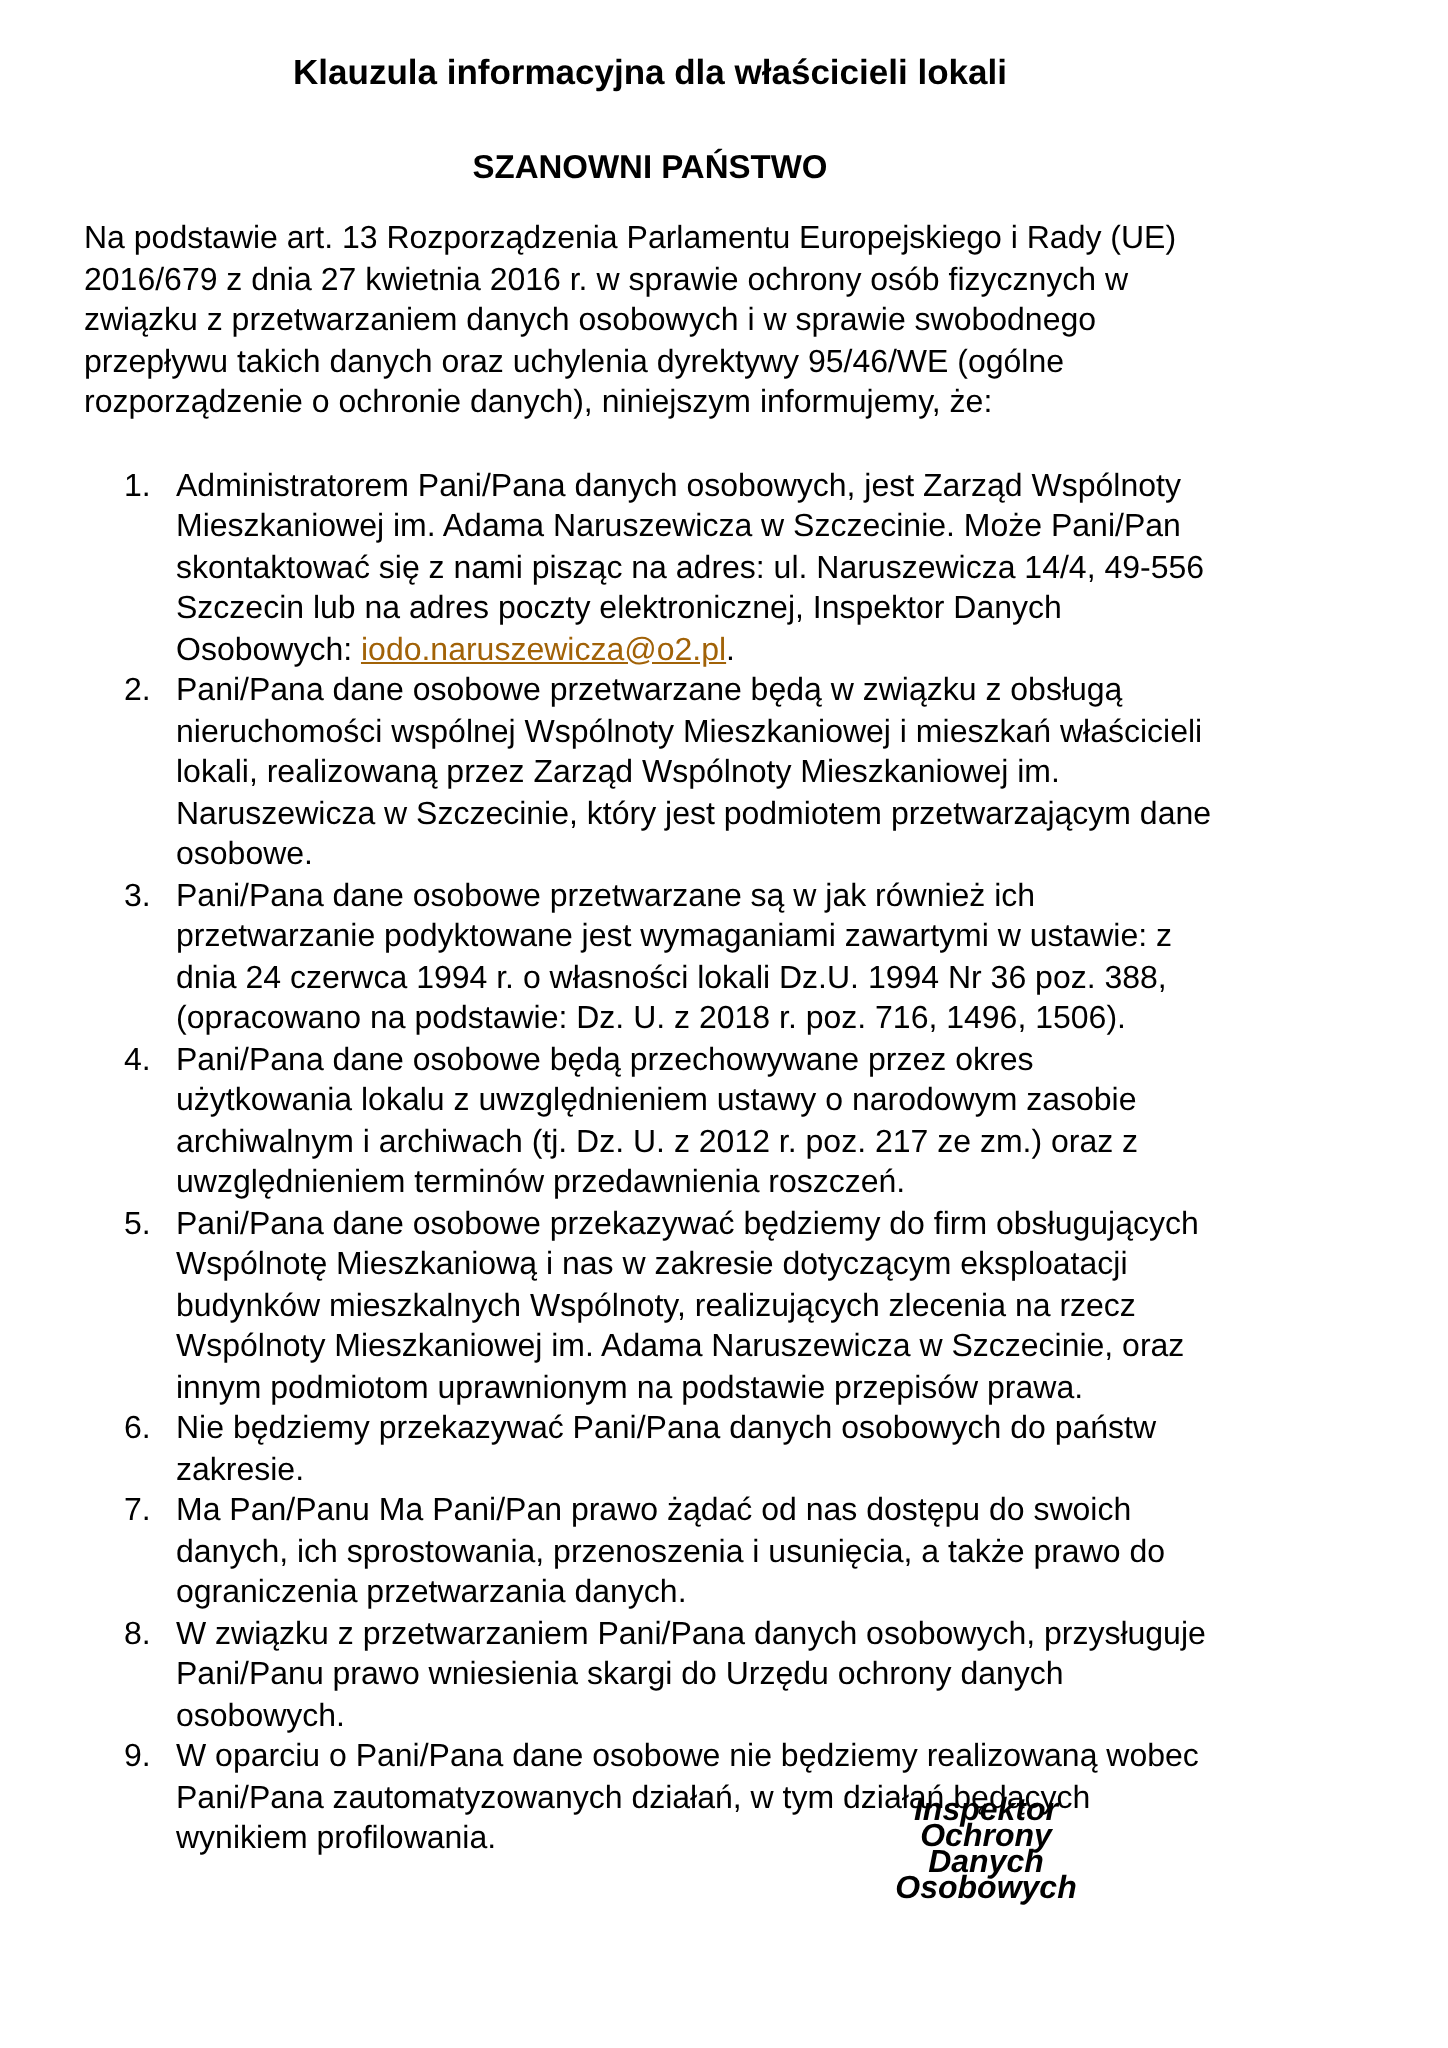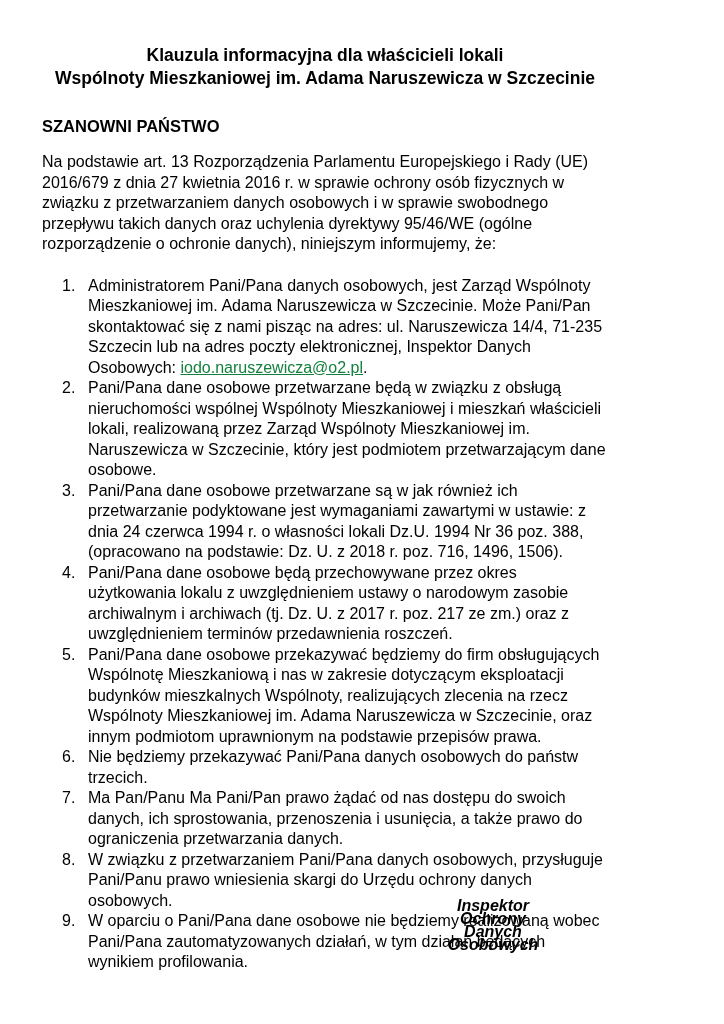--- a/index.html
+++ b/index.html
@@ -13,30 +13,31 @@
     position: relative;
     font-family: "Liberation Sans", sans-serif;
     color: #000000;
     overflow: hidden;
   }
   .page {
     position: relative;
     width: 652px;
     height: 1024px;
     box-sizing: border-box;
-    padding: 44px 44px 0 42px;
+    padding: 25px 44px 0 42px;
   }
   .doc-title {
     text-align: center;
     font-weight: bold;
     font-size: 17.5px;
     line-height: 23px;
     margin: 0 0 0 0;
   }
   .salutation {
+    text-align: center;
     font-weight: bold;
     font-size: 16.5px;
     line-height: 20px;
     margin-top: 26px;
   }
   .intro {
     font-size: 16px;
     line-height: 20.5px;
   }
   .list {
@@ -50,21 +51,21 @@
   .list-item .num {
     flex: 0 0 auto;
     width: 26px;
     margin-left: 20px;
     text-align: left;
   }
   .list-item .txt {
     flex: 1 1 auto;
   }
   a.email-link {
-    color: #15803d;
+    color: #a16207;
     text-decoration: underline;
     cursor: pointer;
   }
   .signature {
     position: absolute;
     left: 433px;
     top: 899px;
     width: 120px;
     text-align: center;
     font-weight: bold;
@@ -75,57 +76,56 @@
   .signature .sig-line2 {
   }
 </style>
 </head>
 <body>
 
 <div class="page">
 
   <div class="doc-title">
     <div>Klauzula informacyjna dla właścicieli lokali</div>
-    <div>Wspólnoty Mieszkaniowej im. Adama Naruszewicza w Szczecinie</div>
   </div>
 
   <div class="salutation">SZANOWNI PAŃSTWO</div>
 
   <p class="intro">Na podstawie art. 13 Rozporządzenia Parlamentu Europejskiego i Rady (UE) 2016/679 z dnia 27 kwietnia 2016 r. w sprawie ochrony osób fizycznych w związku z przetwarzaniem danych osobowych i w sprawie swobodnego przepływu takich danych oraz uchylenia dyrektywy 95/46/WE (ogólne rozporządzenie o ochronie danych), niniejszym informujemy, że:</p>
 
   <div class="list">
 
     <div class="list-item">
       <span class="num">1.</span>
-      <span class="txt"><span>Administratorem Pani/Pana danych osobowych, jest Zarząd Wspólnoty Mieszkaniowej im. Adama Naruszewicza w Szczecinie. Może Pani/Pan skontaktować się z nami pisząc na adres: ul. Naruszewicza 14/4, 71-235 Szczecin lub na adres poczty elektronicznej, Inspektor Danych Osobowych: </span><a class="email-link">iodo.naruszewicza@o2.pl</a><span>.</span></span>
+      <span class="txt"><span>Administratorem Pani/Pana danych osobowych, jest Zarząd Wspólnoty Mieszkaniowej im. Adama Naruszewicza w Szczecinie. Może Pani/Pan skontaktować się z nami pisząc na adres: ul. Naruszewicza 14/4, 49-556 Szczecin lub na adres poczty elektronicznej, Inspektor Danych Osobowych: </span><a class="email-link">iodo.naruszewicza@o2.pl</a><span>.</span></span>
     </div>
 
     <div class="list-item">
       <span class="num">2.</span>
       <span class="txt">Pani/Pana dane osobowe przetwarzane będą w związku z obsługą nieruchomości wspólnej Wspólnoty Mieszkaniowej i mieszkań właścicieli lokali, realizowaną przez Zarząd Wspólnoty Mieszkaniowej im. Naruszewicza w Szczecinie, który jest podmiotem przetwarzającym dane osobowe.</span>
     </div>
 
     <div class="list-item">
       <span class="num">3.</span>
       <span class="txt">Pani/Pana dane osobowe przetwarzane są w jak również ich przetwarzanie podyktowane jest wymaganiami zawartymi w ustawie: z dnia 24 czerwca 1994 r. o własności lokali Dz.U. 1994 Nr 36 poz. 388, (opracowano  na podstawie: Dz. U. z 2018 r. poz. 716, 1496, 1506).</span>
     </div>
 
     <div class="list-item">
       <span class="num">4.</span>
-      <span class="txt">Pani/Pana dane osobowe będą przechowywane przez okres użytkowania lokalu z uwzględnieniem ustawy o narodowym zasobie archiwalnym i archiwach (tj. Dz. U. z 2017 r. poz. 217 ze zm.) oraz z uwzględnieniem terminów przedawnienia roszczeń.</span>
+      <span class="txt">Pani/Pana dane osobowe będą przechowywane przez okres użytkowania lokalu z uwzględnieniem ustawy o narodowym zasobie archiwalnym i archiwach (tj. Dz. U. z 2012 r. poz. 217 ze zm.) oraz z uwzględnieniem terminów przedawnienia roszczeń.</span>
     </div>
 
     <div class="list-item">
       <span class="num">5.</span>
       <span class="txt">Pani/Pana dane osobowe przekazywać będziemy do firm obsługujących Wspólnotę Mieszkaniową i nas w zakresie dotyczącym eksploatacji budynków mieszkalnych Wspólnoty, realizujących zlecenia na rzecz Wspólnoty Mieszkaniowej im. Adama Naruszewicza w Szczecinie, oraz innym podmiotom uprawnionym na podstawie przepisów prawa.</span>
     </div>
 
     <div class="list-item">
       <span class="num">6.</span>
-      <span class="txt">Nie będziemy przekazywać Pani/Pana danych osobowych do państw trzecich.</span>
+      <span class="txt">Nie będziemy przekazywać Pani/Pana danych osobowych do państw zakresie.</span>
     </div>
 
     <div class="list-item">
       <span class="num">7.</span>
       <span class="txt">Ma Pan/Panu Ma Pani/Pan prawo żądać od nas dostępu do swoich danych, ich sprostowania, przenoszenia i usunięcia, a także prawo do ograniczenia przetwarzania danych.</span>
     </div>
 
     <div class="list-item">
       <span class="num">8.</span>
       <span class="txt">W związku z przetwarzaniem Pani/Pana danych osobowych, przysługuje Pani/Panu prawo wniesienia skargi do Urzędu ochrony danych osobowych.</span>

